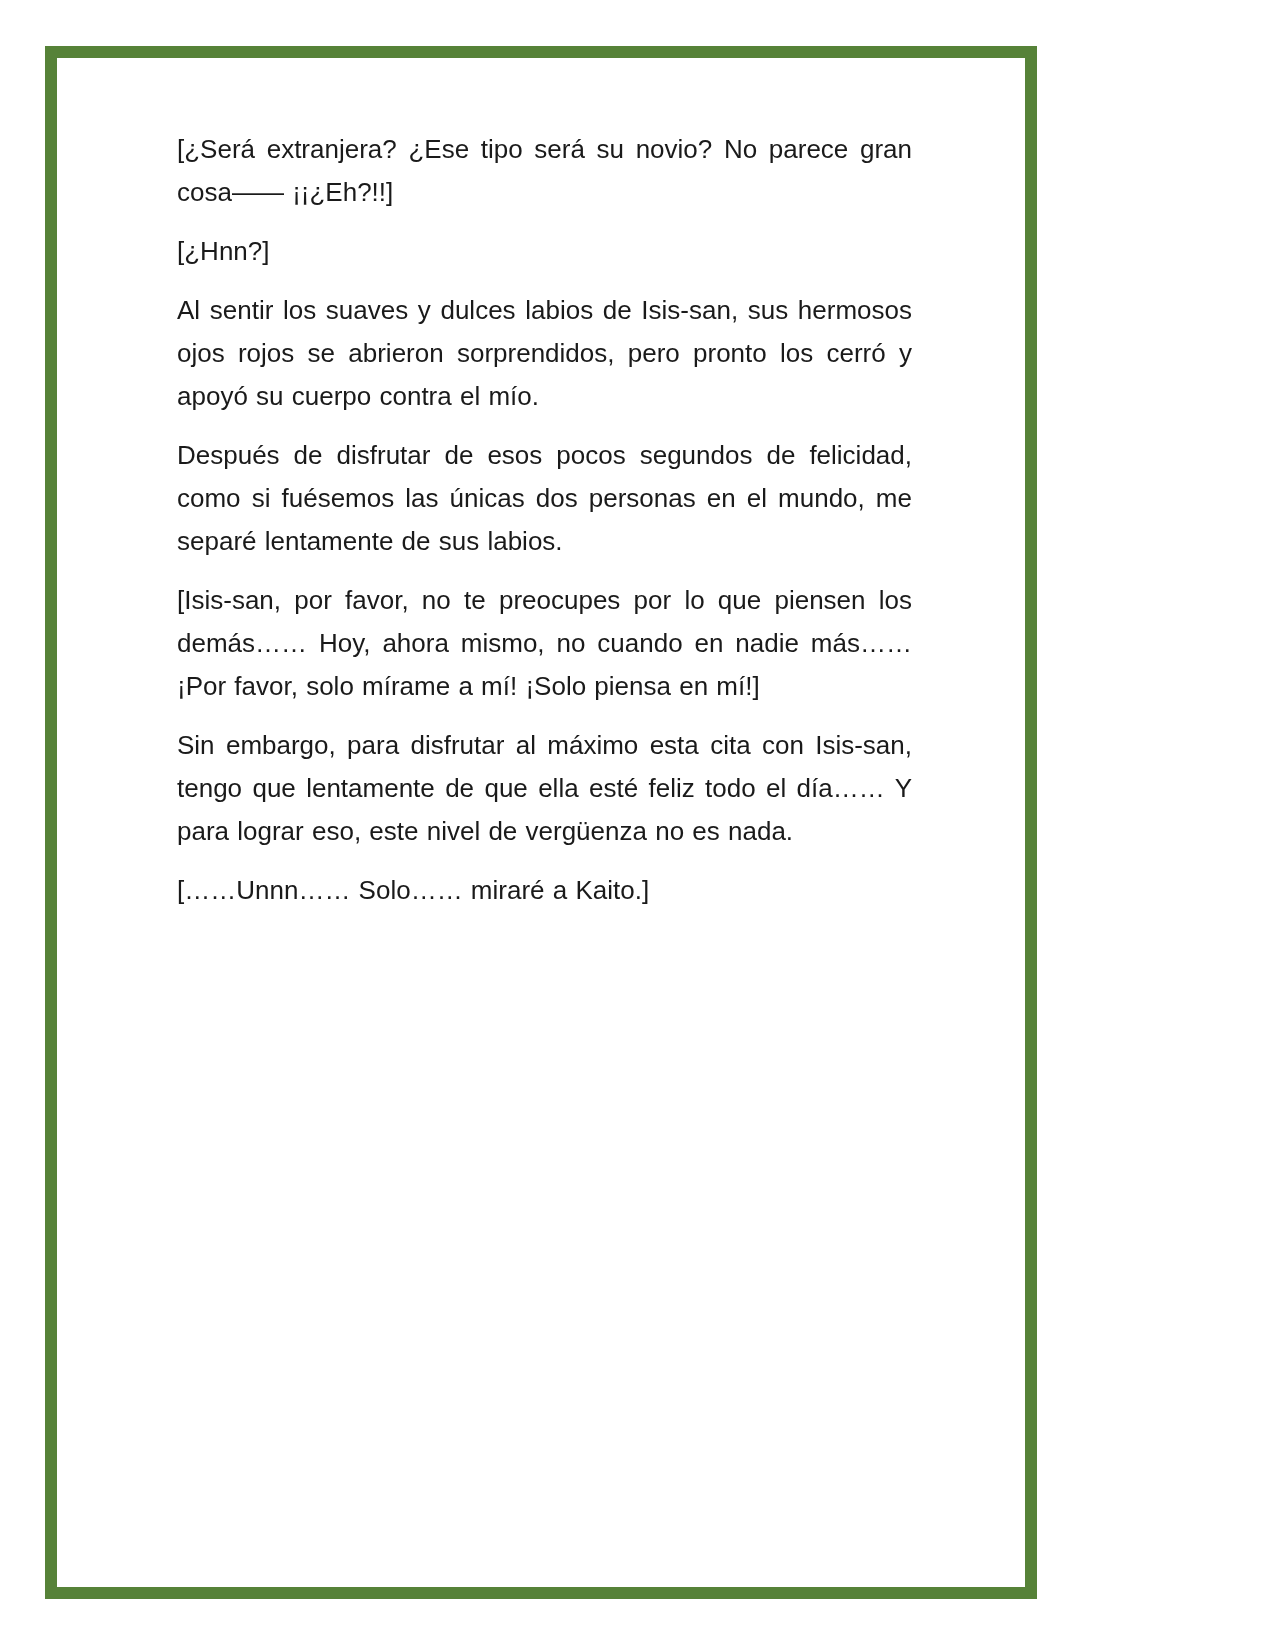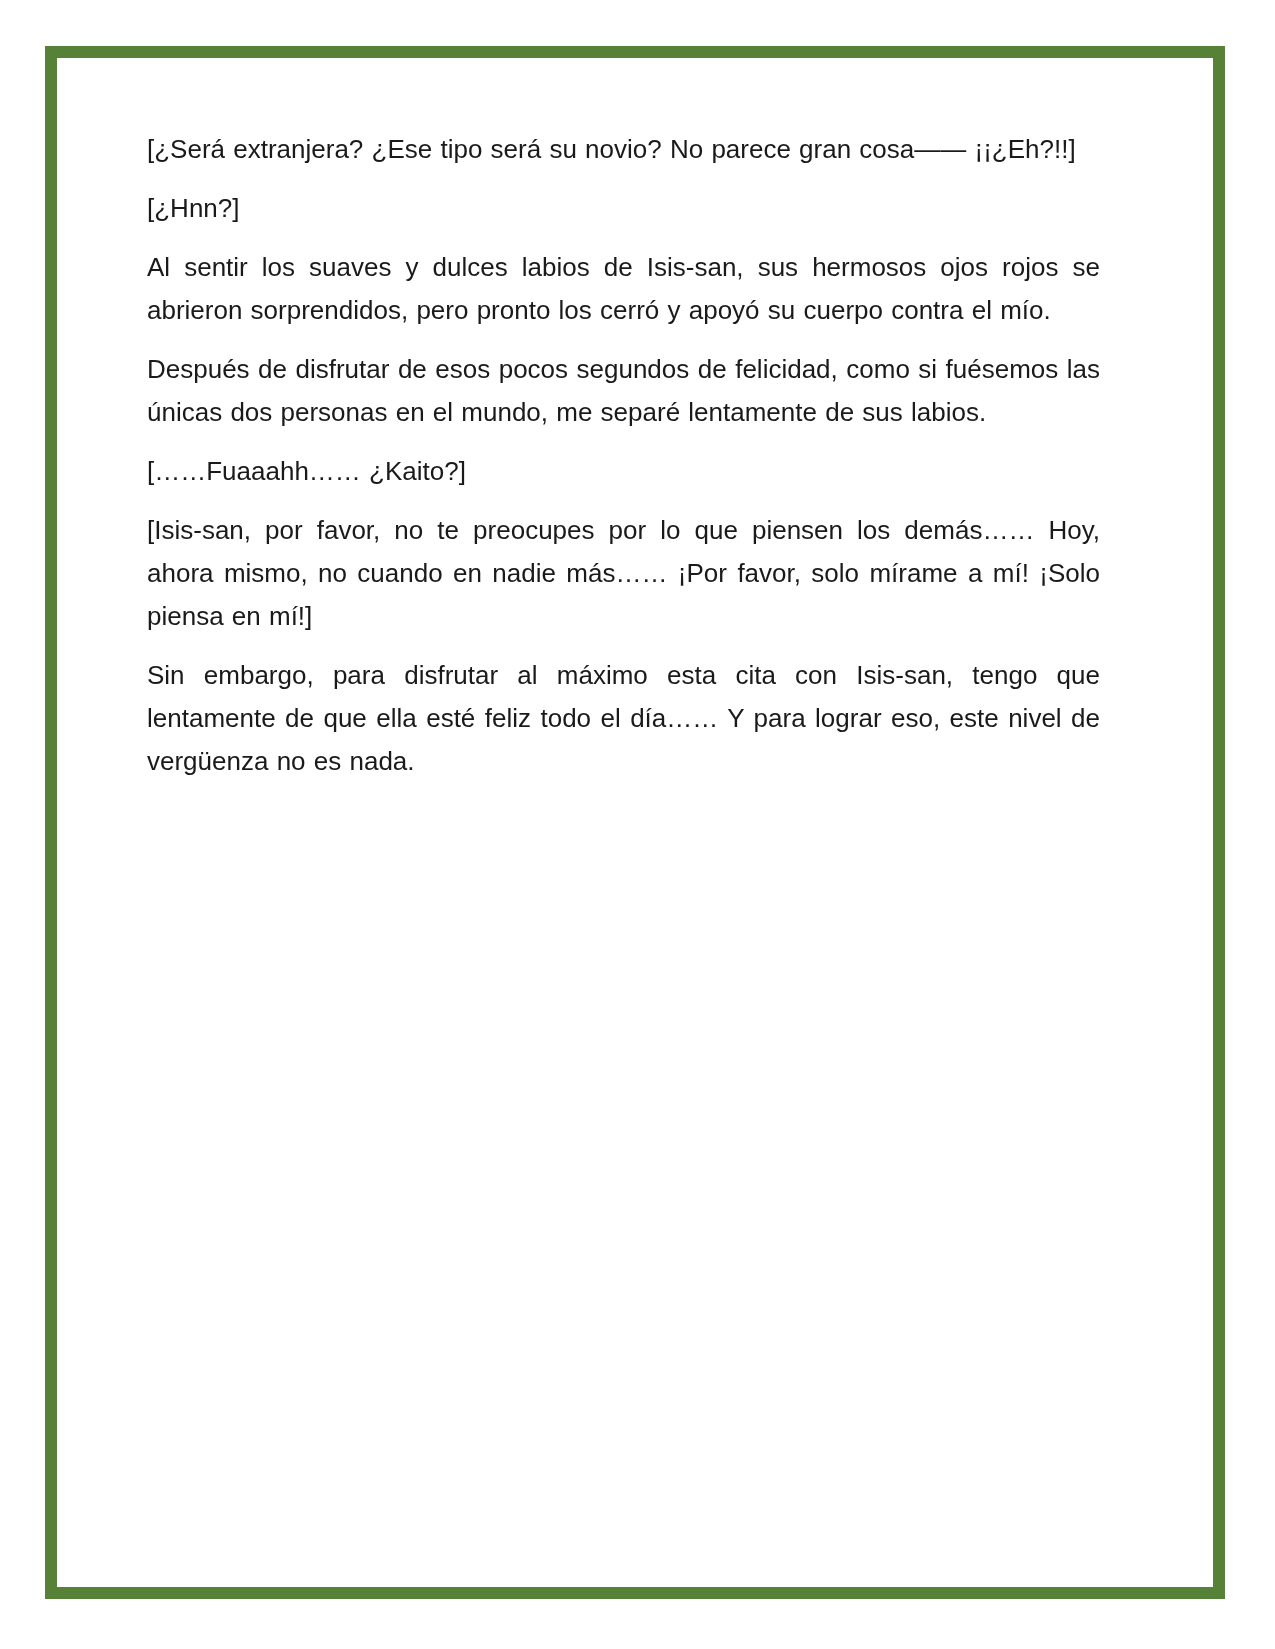--- a/index.html
+++ b/index.html
@@ -11,42 +11,42 @@
     height: 1649px;
     background: #ffffff;
     position: relative;
     overflow: hidden;
     font-family: "Liberation Sans", sans-serif;
   }
   .page-frame {
     position: absolute;
     left: 45px;
     top: 46px;
-    width: 1180px;
+    width: 992px;
     height: 1553px;
     box-sizing: border-box;
     border: 12px solid #568238;
     background: #ffffff;
-    padding: 70px 113px 0 90px;
+    padding: 70px 113px 0 120px;
   }
   .doc-body p {
     margin: 0 0 16px 0;
     font-size: 26px;
     line-height: 43px;
     text-align: justify;
     color: #1a1a1a;
     word-spacing: 1px;
   }
 </style>
 </head>
 <body>
 
 <div class="page-frame">
   <div class="doc-body">
     <p>[¿Será extranjera? ¿Ese tipo será su novio? No parece gran cosa—— ¡¡¿Eh?!!]</p>
     <p>[¿Hnn?]</p>
     <p>Al sentir los suaves y dulces labios de Isis-san, sus hermosos ojos rojos se abrieron sorprendidos, pero pronto los cerró y apoyó su cuerpo contra el mío.</p>
     <p>Después de disfrutar de esos pocos segundos de felicidad, como si fuésemos las únicas dos personas en el mundo, me separé lentamente de sus labios.</p>
-    <p>[……Fuaaahh…… ¿Kaito?]</p>
     <p>[Isis-san, por favor, no te preocupes por lo que piensen los demás…… Hoy, ahora mismo, no cuando en nadie más…… ¡Por favor, solo mírame a mí! ¡Solo piensa en mí!]</p>
     <p>Sin embargo, para disfrutar al máximo esta cita con Isis-san, tengo que lentamente de que ella esté feliz todo el día…… Y para lograr eso, este nivel de vergüenza no es nada.</p>
+    <p>[……Unnn…… Solo…… miraré a Kaito.]</p>
   </div>
 </div>
 
 </body></html>

